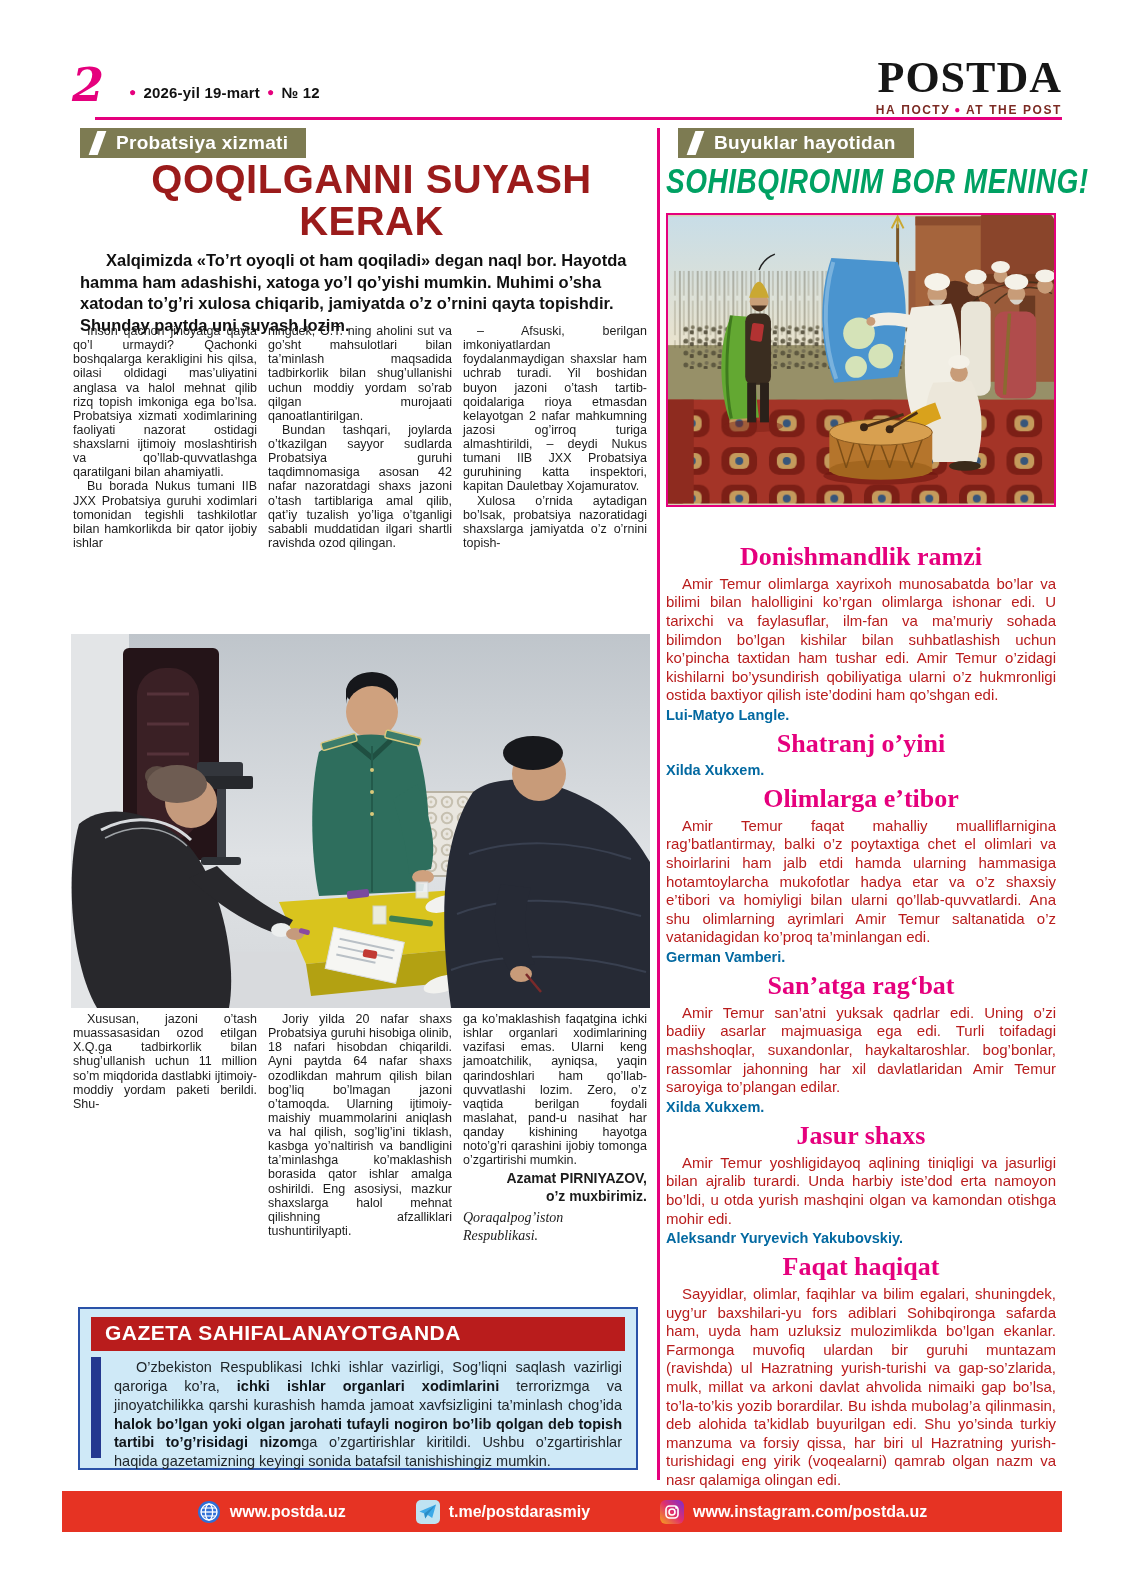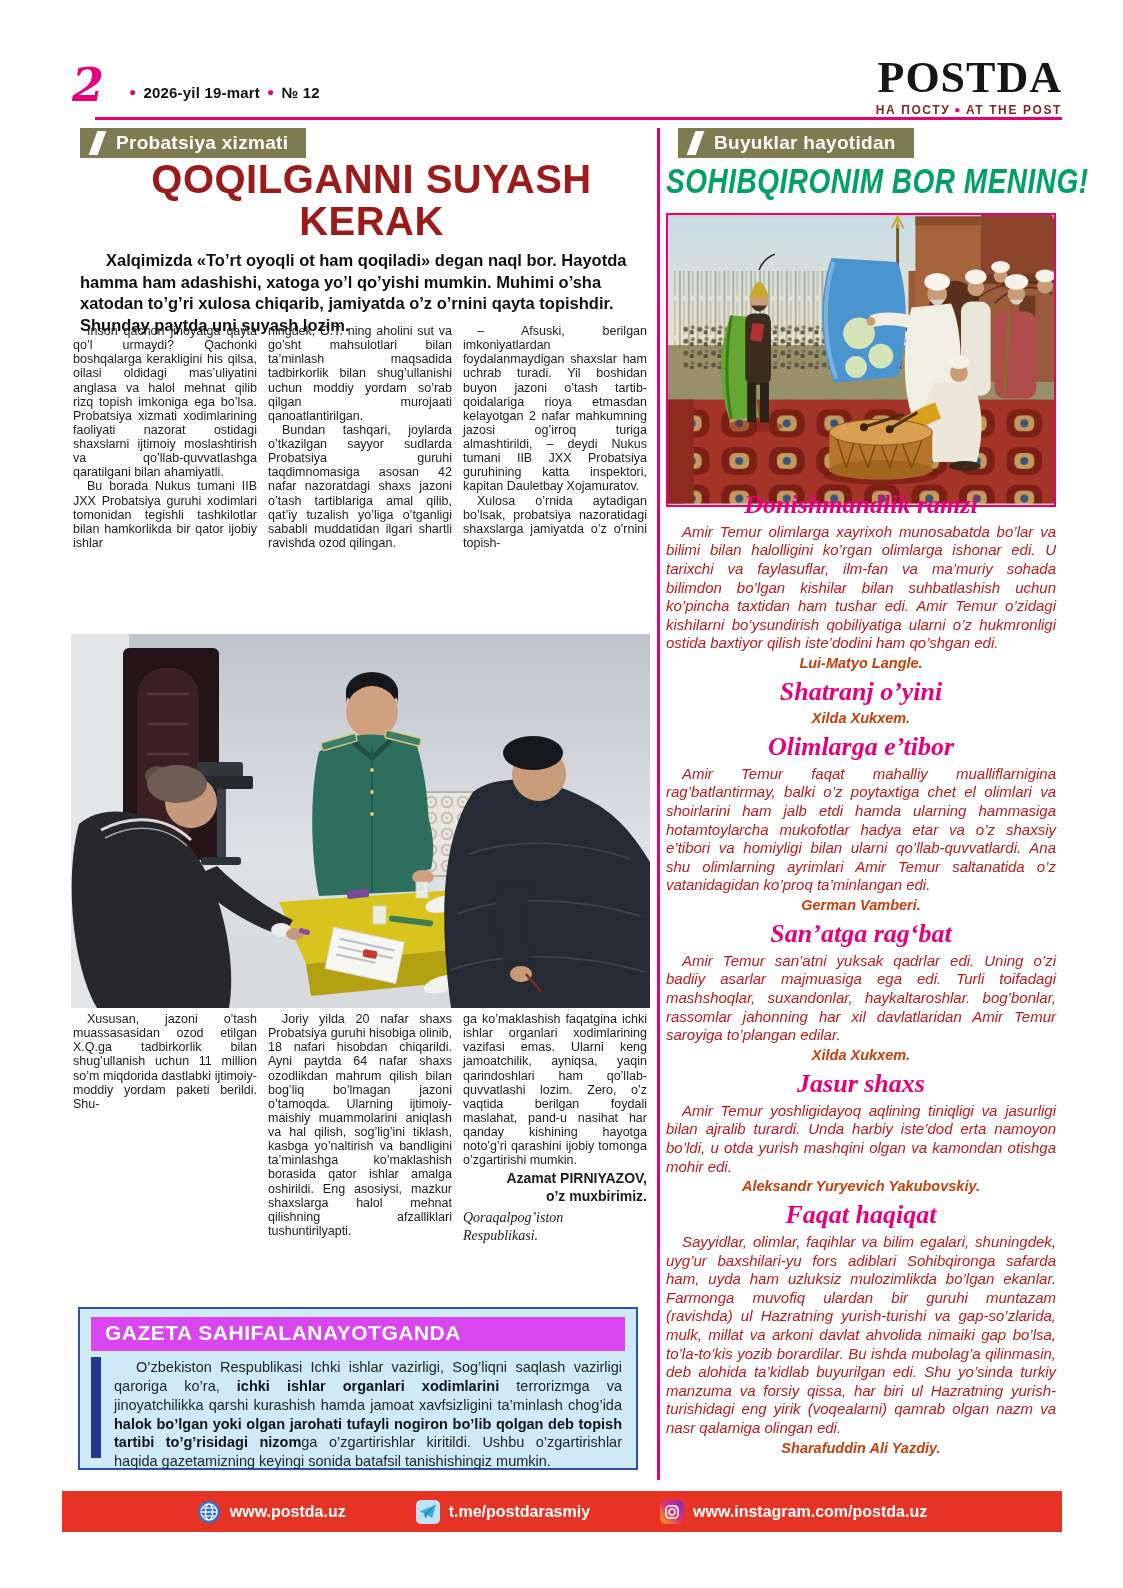--- a/index.html
+++ b/index.html
@@ -45,40 +45,40 @@
   .byline-name, .byline-role { text-align:right; font-weight:bold; font-size:14px; line-height:1.25; }
   .byline-name { margin-top:3px; }
   .byline-region { font-family:"Liberation Serif", serif; font-style:italic; font-size:14px; line-height:1.25; margin-top:4px; }
   .byline-region2 { font-family:"Liberation Serif", serif; font-style:italic; font-size:14px; line-height:1.25; }
 
   .photo { position:absolute; left:71px; top:634px; width:579px; height:374px; overflow:hidden; background:#cfd3d7; }
 
   
   .infobox { position:absolute; left:78px; top:1307px; width:560px; height:163px;
     background:#cfe9f7; border:2px solid #2a52a8; }
-  .infobox-title { margin:8px 11px 0 11px; background:#d946ef; color:#fff; font-size:21px;
+  .infobox-title { margin:8px 11px 0 11px; background:#b91c1c; color:#fff; font-size:21px;
     font-weight:bold; padding:4px 0 6px 14px; letter-spacing:.5px; }
   .infobox-accent { position:absolute; left:11px; top:48px; bottom:10px; width:10px; background:#24388f; }
   .infobox-body { margin:7px 14px 0 34px; font-size:14.5px; line-height:1.3; text-align:justify; color:#20262b; }
   .infobox-body p { text-indent:22px; }
   .infobox-body b { color:#10151a; }
 
   
   .v-rail { position:absolute; left:657px; top:128px; width:2.5px; height:1352px; background:#e5007d; }
   .soh-title { position:absolute; left:666px; top:162px; width:390px; text-align:center;
     font-size:28px; font-weight:bold; font-style:italic; color:#00a163; letter-spacing:.5px;
     transform:scaleY(1.25); transform-origin:top center; white-space:nowrap; }
   .painting { position:absolute; left:666px; top:213px; width:390px; height:294px;
     border:2px solid #e5007d; background:#d9d2b4; overflow:hidden; }
-  .r-sections { position:absolute; left:666px; top:484px; width:390px;font-style:italic; }
+  .r-sections { position:absolute; left:666px; top:536px; width:390px; }
   .sec-h { font-family:"Liberation Serif", serif; font-size:26px; font-weight:bold; color:#e5007d;
     text-align:center; margin:6px 0 3px; line-height:1.15; }
   .sec-b { font-size:15px; line-height:1.24; text-align:justify; color:#b91c1c; }
   .sec-b p { text-indent:16px; }
-  .sec-a { text-align:center; font-weight:bold; font-size:14.5px; margin:2px 0 1px; color:#c2410c; }
+  .sec-a { text-align:left; font-weight:bold; font-size:14.5px; margin:2px 0 1px; color:#0369a1; }
 
   
   .footer { position:absolute; left:62px; top:1491px; width:1000px; height:41px; background:#e63323;
     display:flex; align-items:center; justify-content:center; gap:70px; }
   .f-item { display:flex; align-items:center; gap:9px; color:#ffffff; font-weight:bold; font-size:16px; }
   .f-icon { width:24px; height:24px; display:inline-block; }
 </style>
 </head>
 <body>
 

